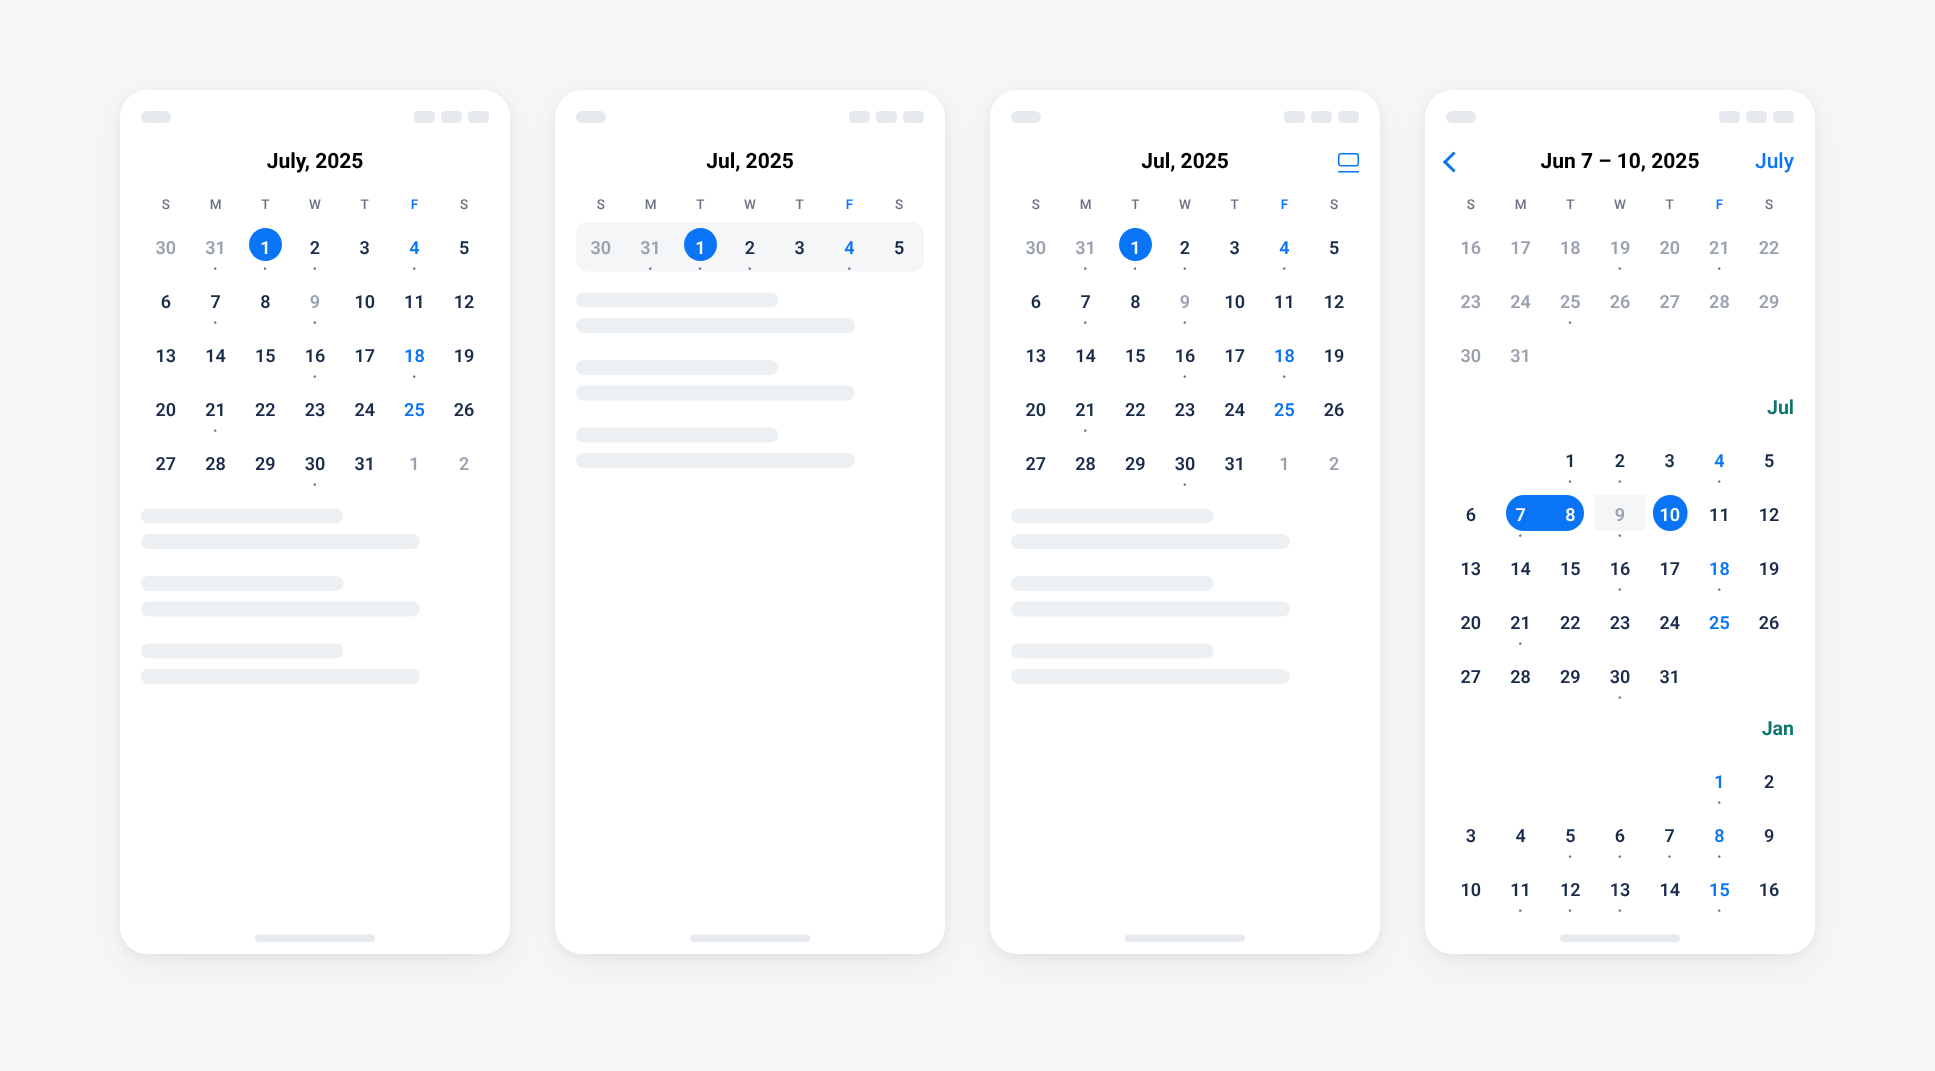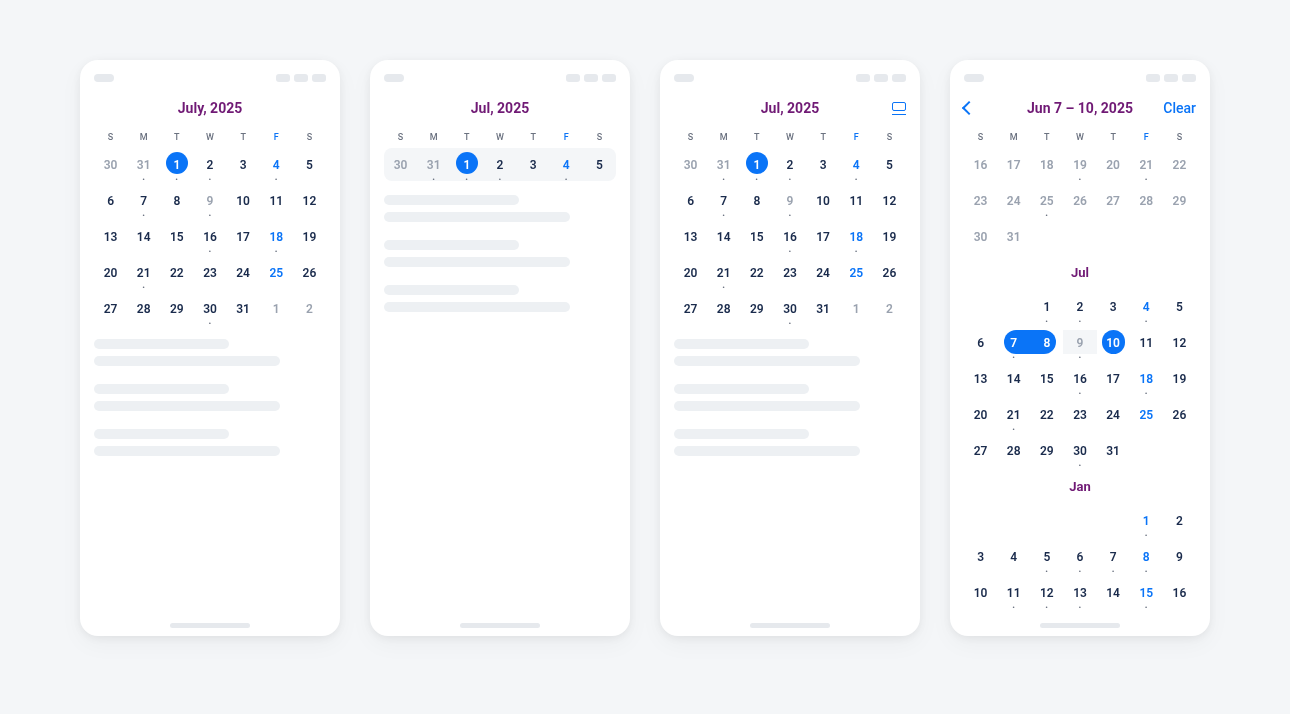--- a/index.html
+++ b/index.html
@@ -68,21 +68,21 @@
   display: flex;
   align-items: center;
   justify-content: center;
   position: relative;
   margin-bottom: 12px;
   min-height: 24px;
 }
 .header .title {
   font-size: 14px;
   font-weight: 700;
-  color: #701a75;
+  color: #000000;
 }
 .header .left-slot {
   position: absolute;
   left: 0;
   display: flex;
   align-items: center;
 }
 .header .right-slot {
   position: absolute;
   right: 0;
@@ -229,22 +229,22 @@
 .day.range-end .num,
 .day.range-single .num {
   color: #fff;
 }
 .day.range-gap .num {
   color: #9aa2af;
 }
 .month-label {
   font-size: 13px;
   font-weight: 700;
-  color: #701a75;
-  text-align: center;
+  color: #0f766e;
+  text-align: right;
   margin: 12px 0 10px;
 }
 .events {
   margin-top: 14px;
   display: flex;
   flex-direction: column;
   gap: 18px;
 }
 .event-block {
   display: flex;
@@ -683,21 +683,21 @@
           <div class="pill"></div>
           <div class="pill"></div>
         </div>
       </div>
       <div class="header">
         <div class="left-slot">
           <div class="chevron-left"></div>
         </div>
         <div class="title">Jun 7 – 10, 2025</div>
         <div class="right-slot">
-          <div class="clear-btn">Clear</div>
+          <div class="clear-btn">July</div>
         </div>
       </div>
       <div class="dow-row">
         <div class="dow">S</div>
         <div class="dow">M</div>
         <div class="dow">T</div>
         <div class="dow">W</div>
         <div class="dow">T</div>
         <div class="dow friday">F</div>
         <div class="dow">S</div>

